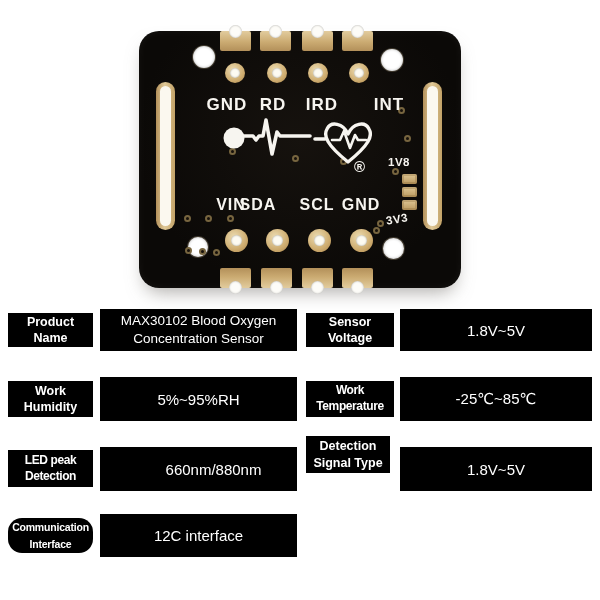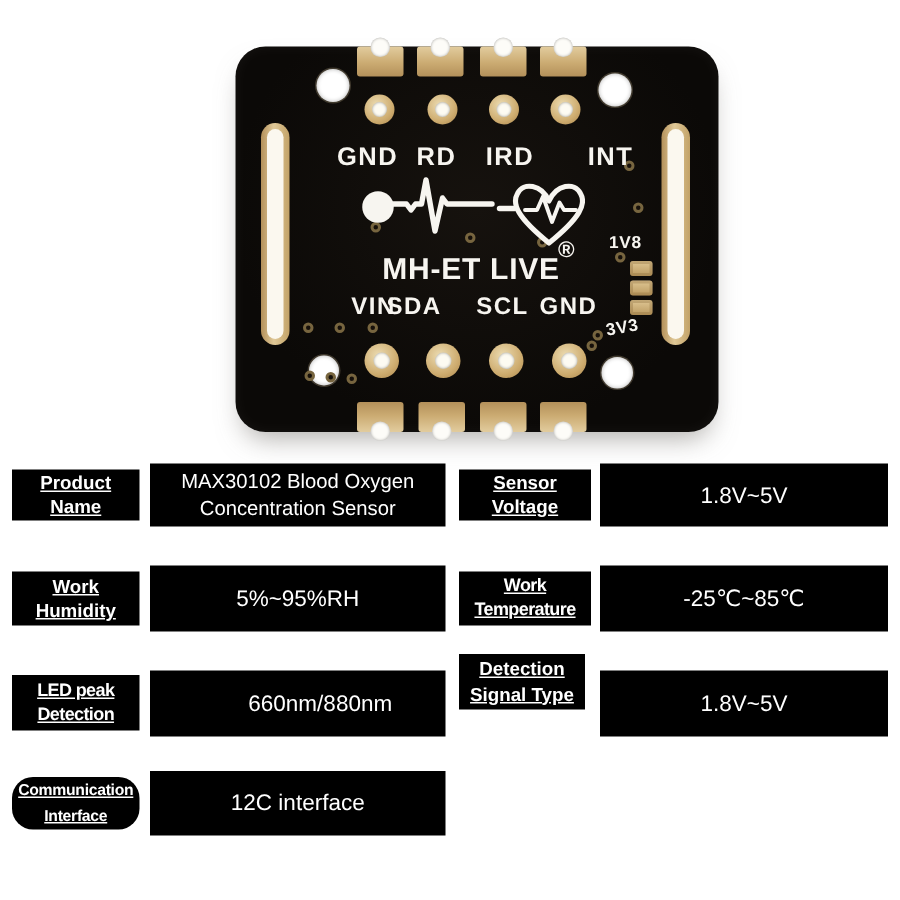--- a/index.html
+++ b/index.html
@@ -6,21 +6,20 @@
   body{
     width:600px;height:600px;position:relative;background:#ffffff;
     font-family:"Liberation Sans","DejaVu Sans",sans-serif;overflow:hidden;
   }
   
   .board{
     position:absolute;left:139px;top:31px;width:322px;height:257px;
     background:radial-gradient(ellipse at 50% 42%,#16120e 0%,#0b0907 72%);
     border-radius:20px;
     box-shadow:0 10px 18px -6px rgba(110,105,100,.55), inset 0 0 10px rgba(255,255,255,.05);
-    margin-left:18px;
   }
   .abs{position:absolute;}
   
   .cpad{
     position:absolute;width:31px;height:20px;
     background:linear-gradient(180deg,#e2cc9e 0%,#cbab72 55%,#b3905a 100%);
     border-radius:2px;
   }
   .cpad.bottom{background:linear-gradient(0deg,#e2cc9e 0%,#cbab72 55%,#b3905a 100%);}
   .cpad .notch{
@@ -64,21 +63,21 @@
   
   .silk{position:absolute;color:#f7f5f0;font-weight:bold;white-space:nowrap;}
   .pin{font-size:17px;letter-spacing:1px;transform:translateX(-50%);}
   .brand{font-size:20px;letter-spacing:.5px;text-align:center;width:150px;}
   .regmark{font-size:15px;}
   .jlabel{font-size:11.5px;letter-spacing:.5px;}
   
   .tl,.tv{position:absolute;background:#000000;color:#ffffff;overflow:hidden;}
   .tl{
     display:flex;flex-direction:column;justify-content:center;align-items:center;
-    font-weight:bold;font-size:12.5px;line-height:1.3;text-align:center;text-decoration:underline;
+    font-weight:bold;font-size:12.5px;line-height:1.3;text-align:center;
   }
   .tl.fs12{font-size:12px;letter-spacing:-.4px;}
   .tl.fs10{font-size:10.5px;letter-spacing:-.2px;line-height:1.55;border-radius:14px;}
   .tv{
     display:flex;justify-content:center;align-items:center;
     text-align:center;font-size:15px;padding:0 6px;box-sizing:border-box;
   }
   .tv.wrap{font-size:13.5px;line-height:1.35;}
 </style>
 </head>
@@ -171,21 +170,20 @@
   <span class="silk pin" style="left:230px;top:64px;padding-left:40px;">INT</span>
 
   <svg class="abs" style="left:81px;top:81px;" width="152" height="56" viewBox="0 0 152 56">
     <circle cx="14" cy="26" r="10.5" fill="#f7f5f0"></circle>
     <polyline points="24,24 33,24 36,28 39,24 43,24 46,8 52,42 57,20 60,24 90,24" fill="none" stroke="#f7f5f0" stroke-width="3.6" stroke-linecap="round" stroke-linejoin="round"></polyline>
     <line x1="95" y1="27" x2="105" y2="27" stroke="#f7f5f0" stroke-width="3.6" stroke-linecap="round"></line>
     <path d="M128,22 C123,11 111,9 107,17 C103,24 107,33 128,50 C149,33 153,24 149,17 C145,9 133,11 128,22 Z" fill="none" stroke="#f7f5f0" stroke-width="3.4" stroke-linejoin="round"></path>
     <polyline points="112,28 120,28 124,19 130,36 135,23 138,28 146,28" fill="none" stroke="#f7f5f0" stroke-width="2.6" stroke-linecap="round" stroke-linejoin="round"></polyline>
   </svg>
 
-  <div class="silk brand" style="left:82px;top:138px;">MH-ET LIVE</div>
   <span class="silk regmark" style="left:215px;top:127px;">®</span>
 
   <span class="silk pin" style="left:92px;top:165px;font-size:16px;">VIN</span>
   <span class="silk pin" style="left:119px;top:165px;font-size:16px;">SDA</span>
   <span class="silk pin" style="left:178px;top:165px;font-size:16px;">SCL</span>
   <span class="silk pin" style="left:222px;top:165px;font-size:16px;">GND</span>
 
   <span class="silk jlabel" style="left:249px;top:125px;">1V8</span>
   <div class="jpad" style="top:143px;"></div>
   <div class="jpad" style="top:156px;"></div>

